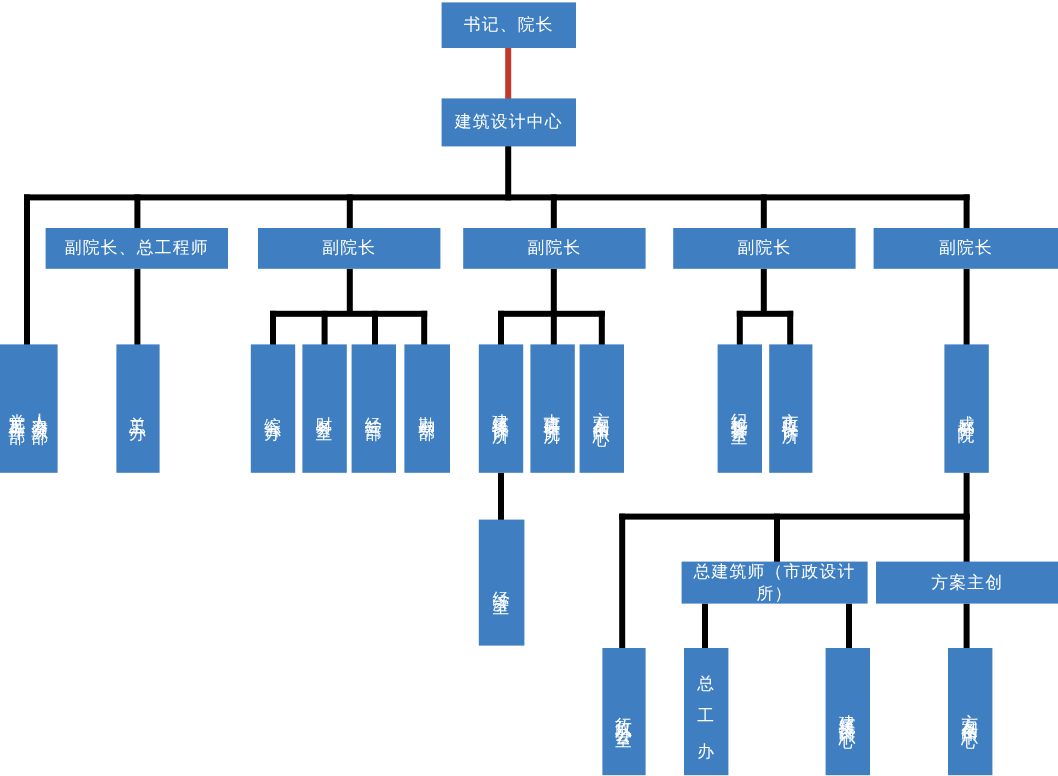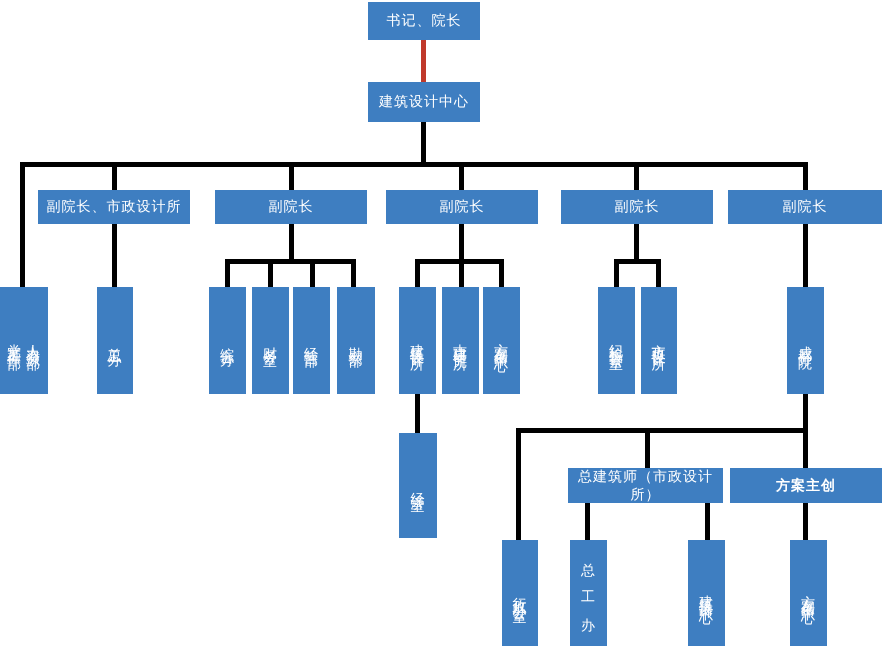--- a/index.html
+++ b/index.html
@@ -100,21 +100,21 @@
   <div class="line" style="left:803px;top:428px;width:5px;height:41px;"></div>
 
   <div class="line" style="left:585px;top:503px;width:5px;height:38px;"></div>
   <div class="line" style="left:705px;top:503px;width:5px;height:38px;"></div>
   <div class="line" style="left:803px;top:503px;width:5px;height:38px;"></div>
 
   <div class="node" style="left:368px;top:2px;width:112px;height:38px;">书记、院长</div>
 
   <div class="node" style="left:368px;top:82px;width:112px;height:40px;">建筑设计中心</div>
 
-  <div class="node" style="left:38px;top:190px;width:152px;height:34px;">副院长、市政设计所</div>
+  <div class="node" style="left:38px;top:190px;width:152px;height:34px;">副院长、总工程师</div>
 
   <div class="node" style="left:215px;top:190px;width:152px;height:34px;">副院长</div>
 
   <div class="node" style="left:386px;top:190px;width:152px;height:34px;">副院长</div>
 
   <div class="node" style="left:561px;top:190px;width:152px;height:34px;">副院长</div>
 
   <div class="node" style="left:728px;top:190px;width:154px;height:34px;">副院长</div>
 
   <div class="node vert-wide" style="left:0px;top:287px;width:48px;height:107px;">
@@ -141,21 +141,21 @@
   <div class="node vert" style="left:598px;top:287px;width:37px;height:107px;">纪检督察室</div>
 
   <div class="node vert" style="left:641px;top:287px;width:36px;height:107px;">市政设计所</div>
 
   <div class="node vert" style="left:787px;top:287px;width:37px;height:107px;">成都分院</div>
 
   <div class="node vert" style="left:399px;top:433px;width:38px;height:105px;">经济室</div>
 
   <div class="node" style="left:568px;top:468px;width:155px;height:35px;">总建筑师（市政设计所）</div>
 
-  <div class="node" style="left:730px;top:468px;width:152px;height:35px;font-weight:bold;">方案主创</div>
+  <div class="node" style="left:730px;top:468px;width:152px;height:35px;">方案主创</div>
 
   <div class="node vert" style="left:502px;top:540px;width:36px;height:106px;">行政办公室</div>
 
   <div class="node vert vert-spaced" style="left:570px;top:540px;width:37px;height:106px;">总工办</div>
 
   <div class="node vert" style="left:688px;top:540px;width:37px;height:106px;">建筑设计中心</div>
 
   <div class="node vert" style="left:790px;top:540px;width:37px;height:106px;">方案创作中心</div>
 
 </div>

